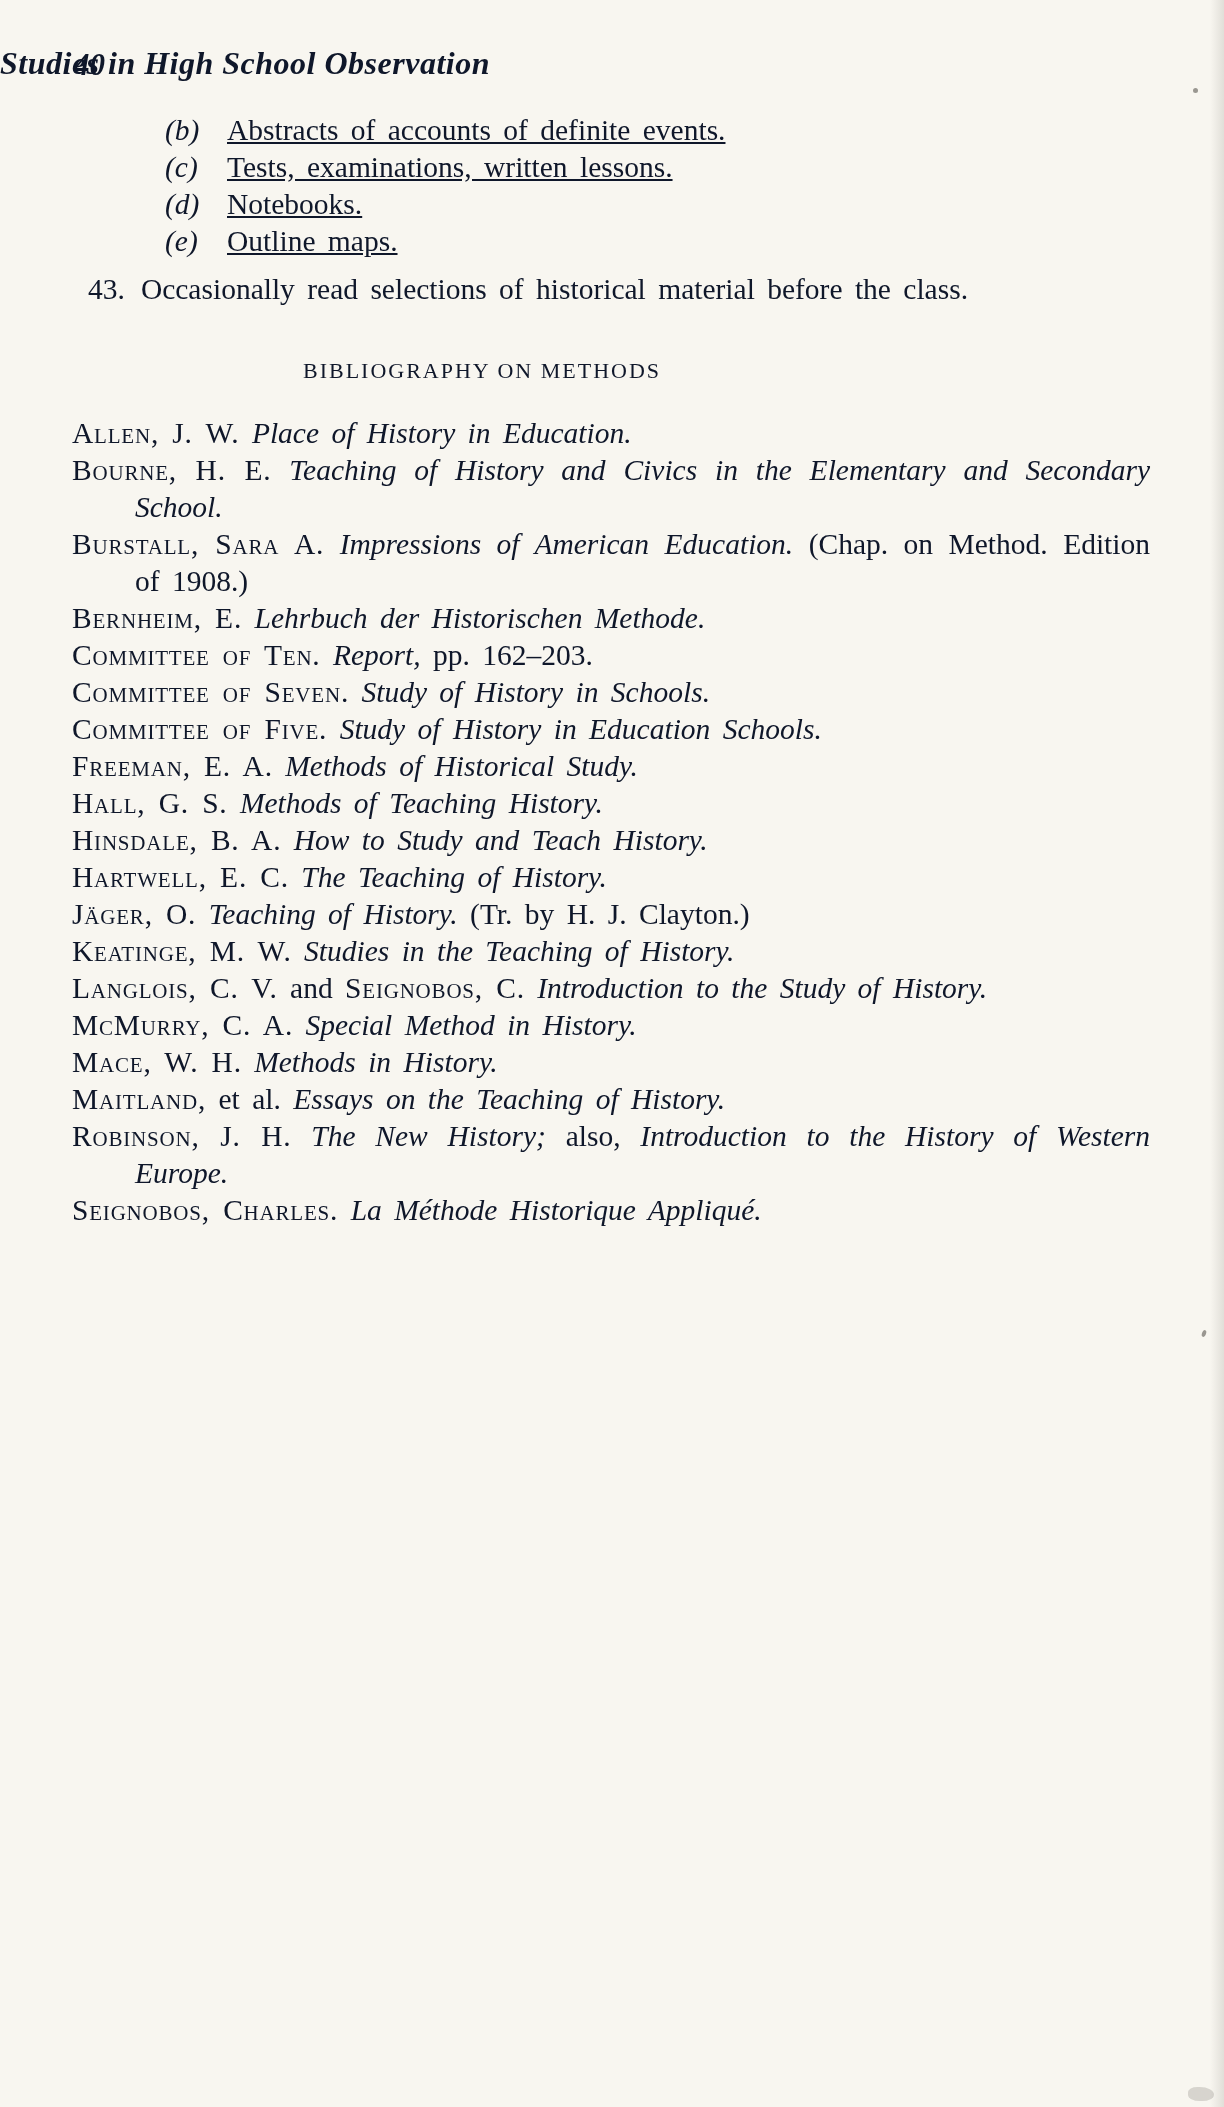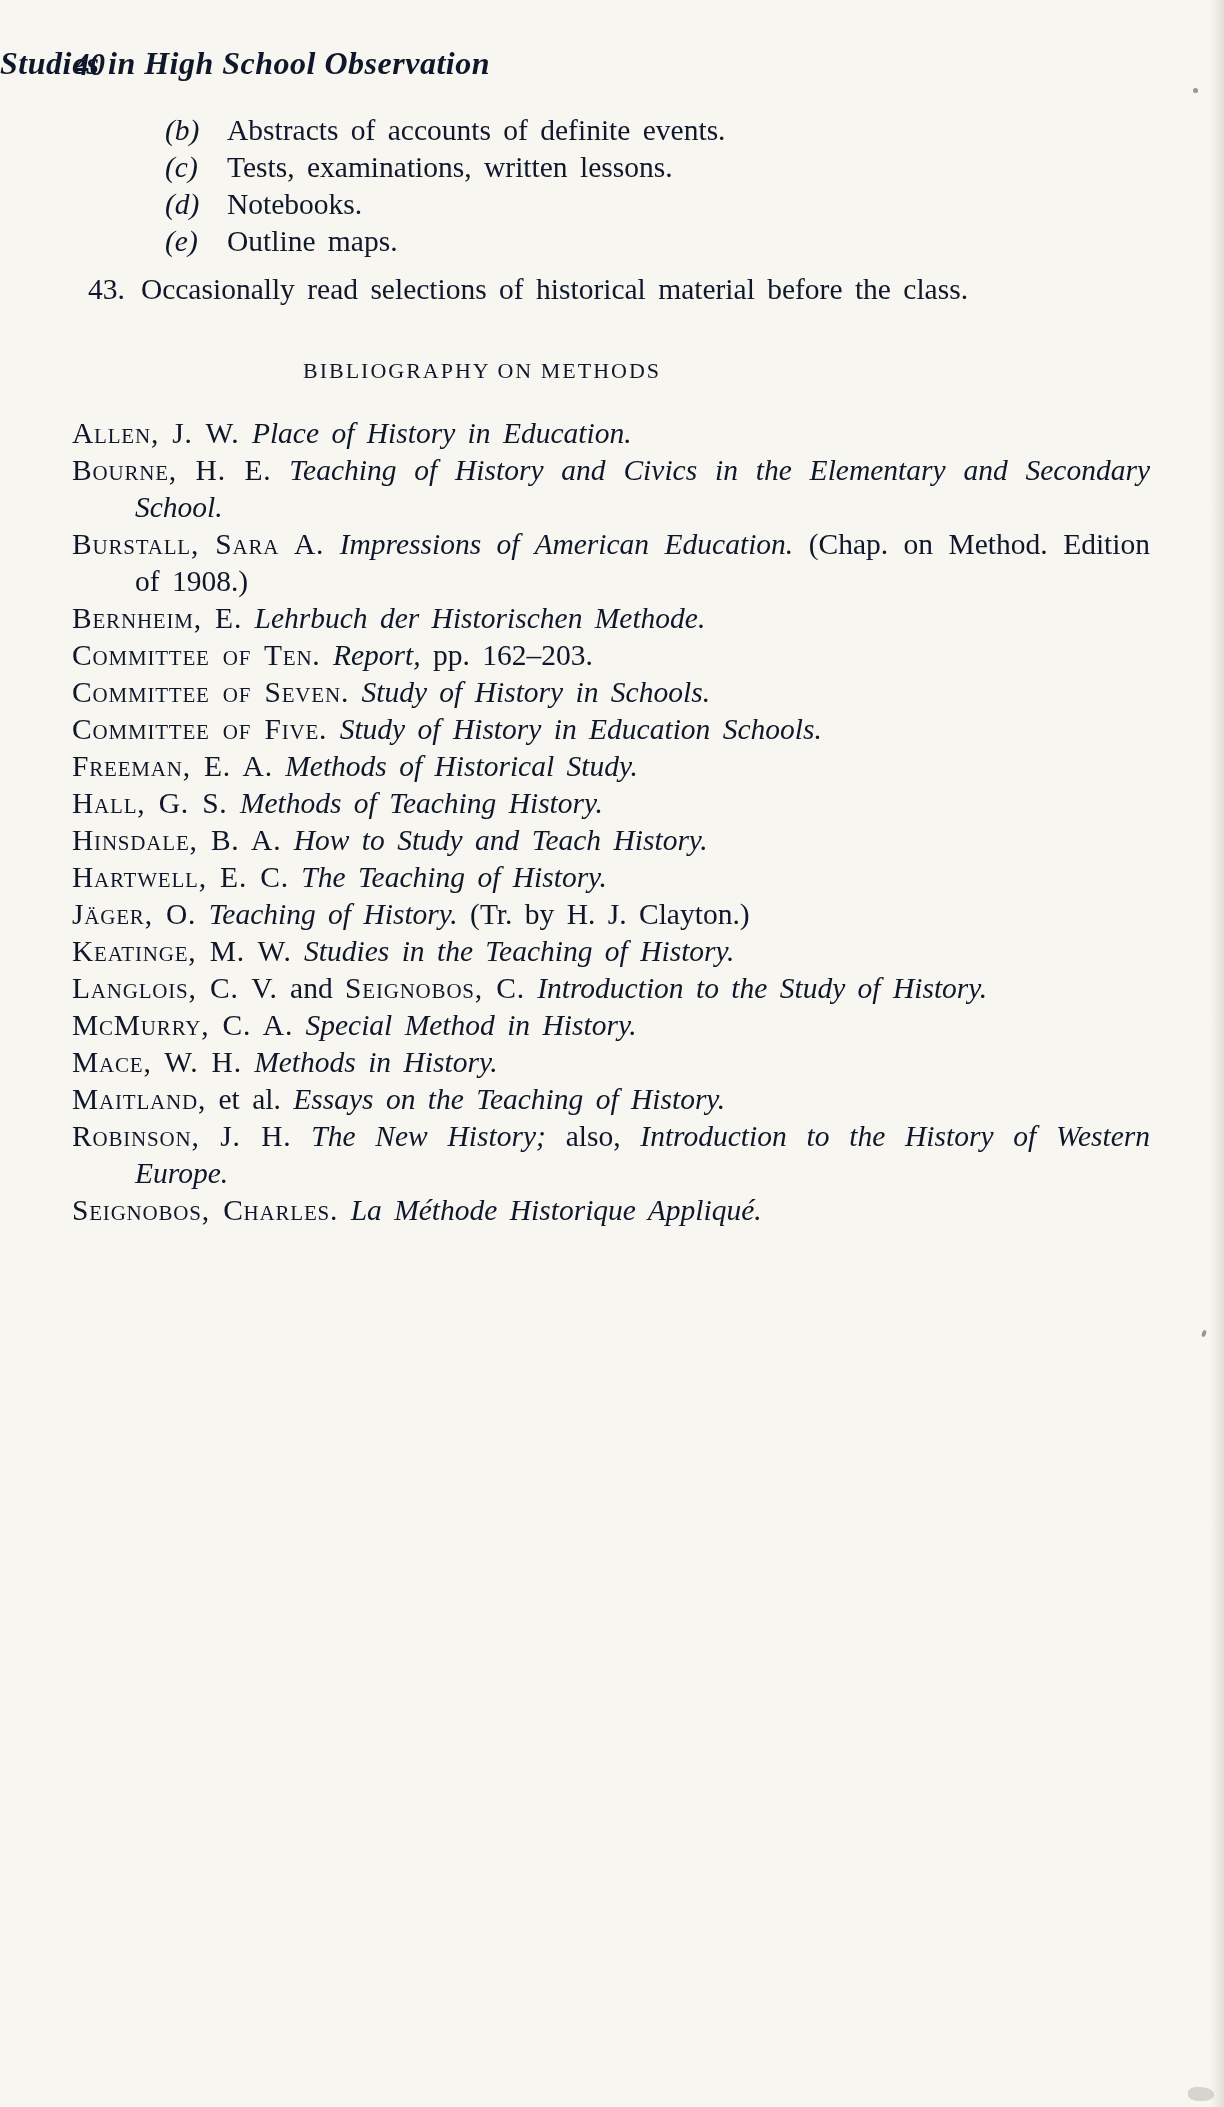--- a/index.html
+++ b/index.html
@@ -67,21 +67,21 @@
   .outline {
     margin-left: 93px; 
     margin-top: 8px;
   }
   .outline-item { display: flex; }
   .outline-label {
     flex: none;
     width: 62px;
     font-style: italic;
   }
-  .outline-text { word-spacing: 5px; }
+  .outline-text { word-spacing: 5px; text-decoration: underline; }
 
   .numbered-item {
     margin-top: 11px;
     margin-left: 16px;      
     padding-left: 77px;     
     text-indent: -77px;
     text-align: justify;
     word-spacing: 5px;
   }
   .numbered-item .item-number { margin-right: 16px; }

